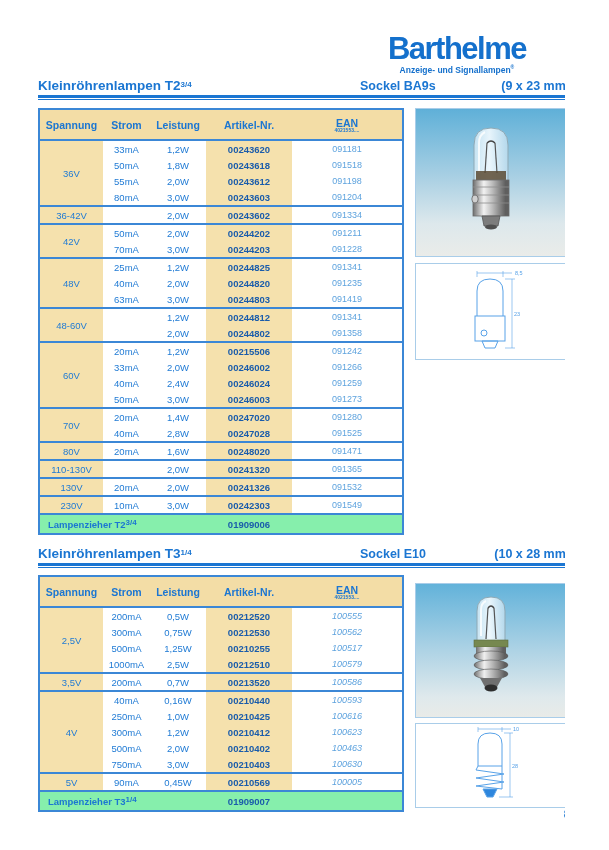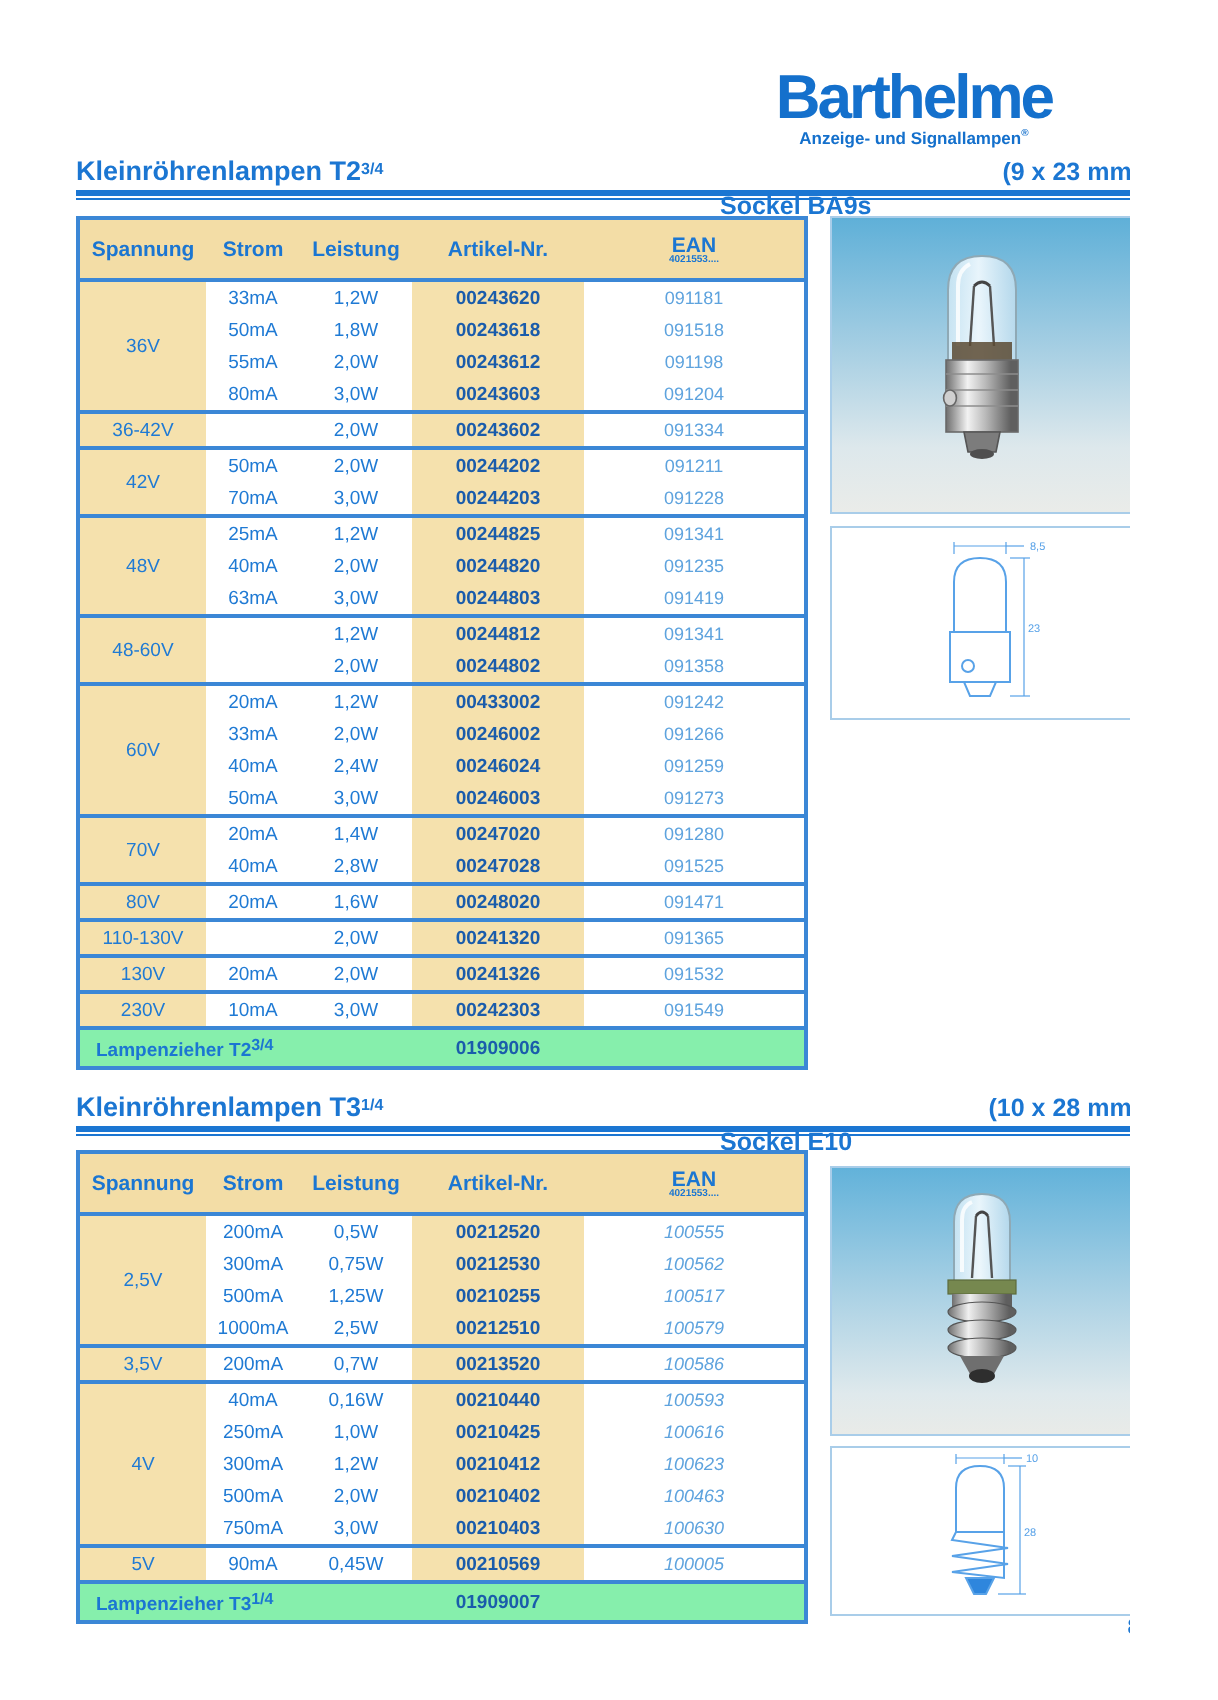--- a/index.html
+++ b/index.html
@@ -11,21 +11,21 @@
   .logo-name{font-size:31px;font-weight:bold;letter-spacing:-1.5px;line-height:30px;}
   .logo-tagline{font-size:8.5px;font-weight:bold;margin-top:0;}
   .logo-tagline sup{font-size:5px;}
 
   
   .section-header{position:absolute;left:38px;width:532px;height:20px;
                   color:#1b76d2;font-weight:bold;}
   .sec-title{position:absolute;left:0;top:0;font-size:13.5px;white-space:nowrap;}
   .frac{font-size:8px;vertical-align:3px;}
   .sec-krl{position:absolute;left:231px;top:1px;font-size:12.5px;margin-top:40px;}
-  .sec-sockel{position:absolute;left:322px;top:18px;font-size:12.5px;}
+  .sec-sockel{position:absolute;left:322px;top:1px;font-size:12.5px;}
   .sec-size{position:absolute;right:0;top:1px;font-size:12.5px;}
   .rules{position:absolute;left:0;right:0;top:17px;}
   .rule-thick{height:3px;background:#1b76d2;}
   .rule-thin{height:1px;background:#1b76d2;margin-top:1px;}
 
   
   table.lamp-table{position:absolute;left:38px;width:364px;border-collapse:collapse;
         table-layout:fixed;border:2px solid #3b87d6;font-size:9.5px;color:#1f7ad4;}
   .lamp-table col.c-spannung{width:64px;}
   .lamp-table col.c-strom{width:47px;}
@@ -175,21 +175,21 @@
         <tr>
           <td class="col-strom"></td>
           <td class="col-leistung">2,0W</td>
           <td class="col-artikel">00244802</td>
           <td class="col-ean">091358</td>
         </tr>
         <tr class="group-start">
           <td class="col-spannung" rowspan="4">60V</td>
           <td class="col-strom">20mA</td>
           <td class="col-leistung">1,2W</td>
-          <td class="col-artikel">00433002</td>
+          <td class="col-artikel">00215506</td>
           <td class="col-ean">091242</td>
         </tr>
         <tr>
           <td class="col-strom">33mA</td>
           <td class="col-leistung">2,0W</td>
           <td class="col-artikel">00246002</td>
           <td class="col-ean">091266</td>
         </tr>
         <tr>
           <td class="col-strom">40mA</td>

